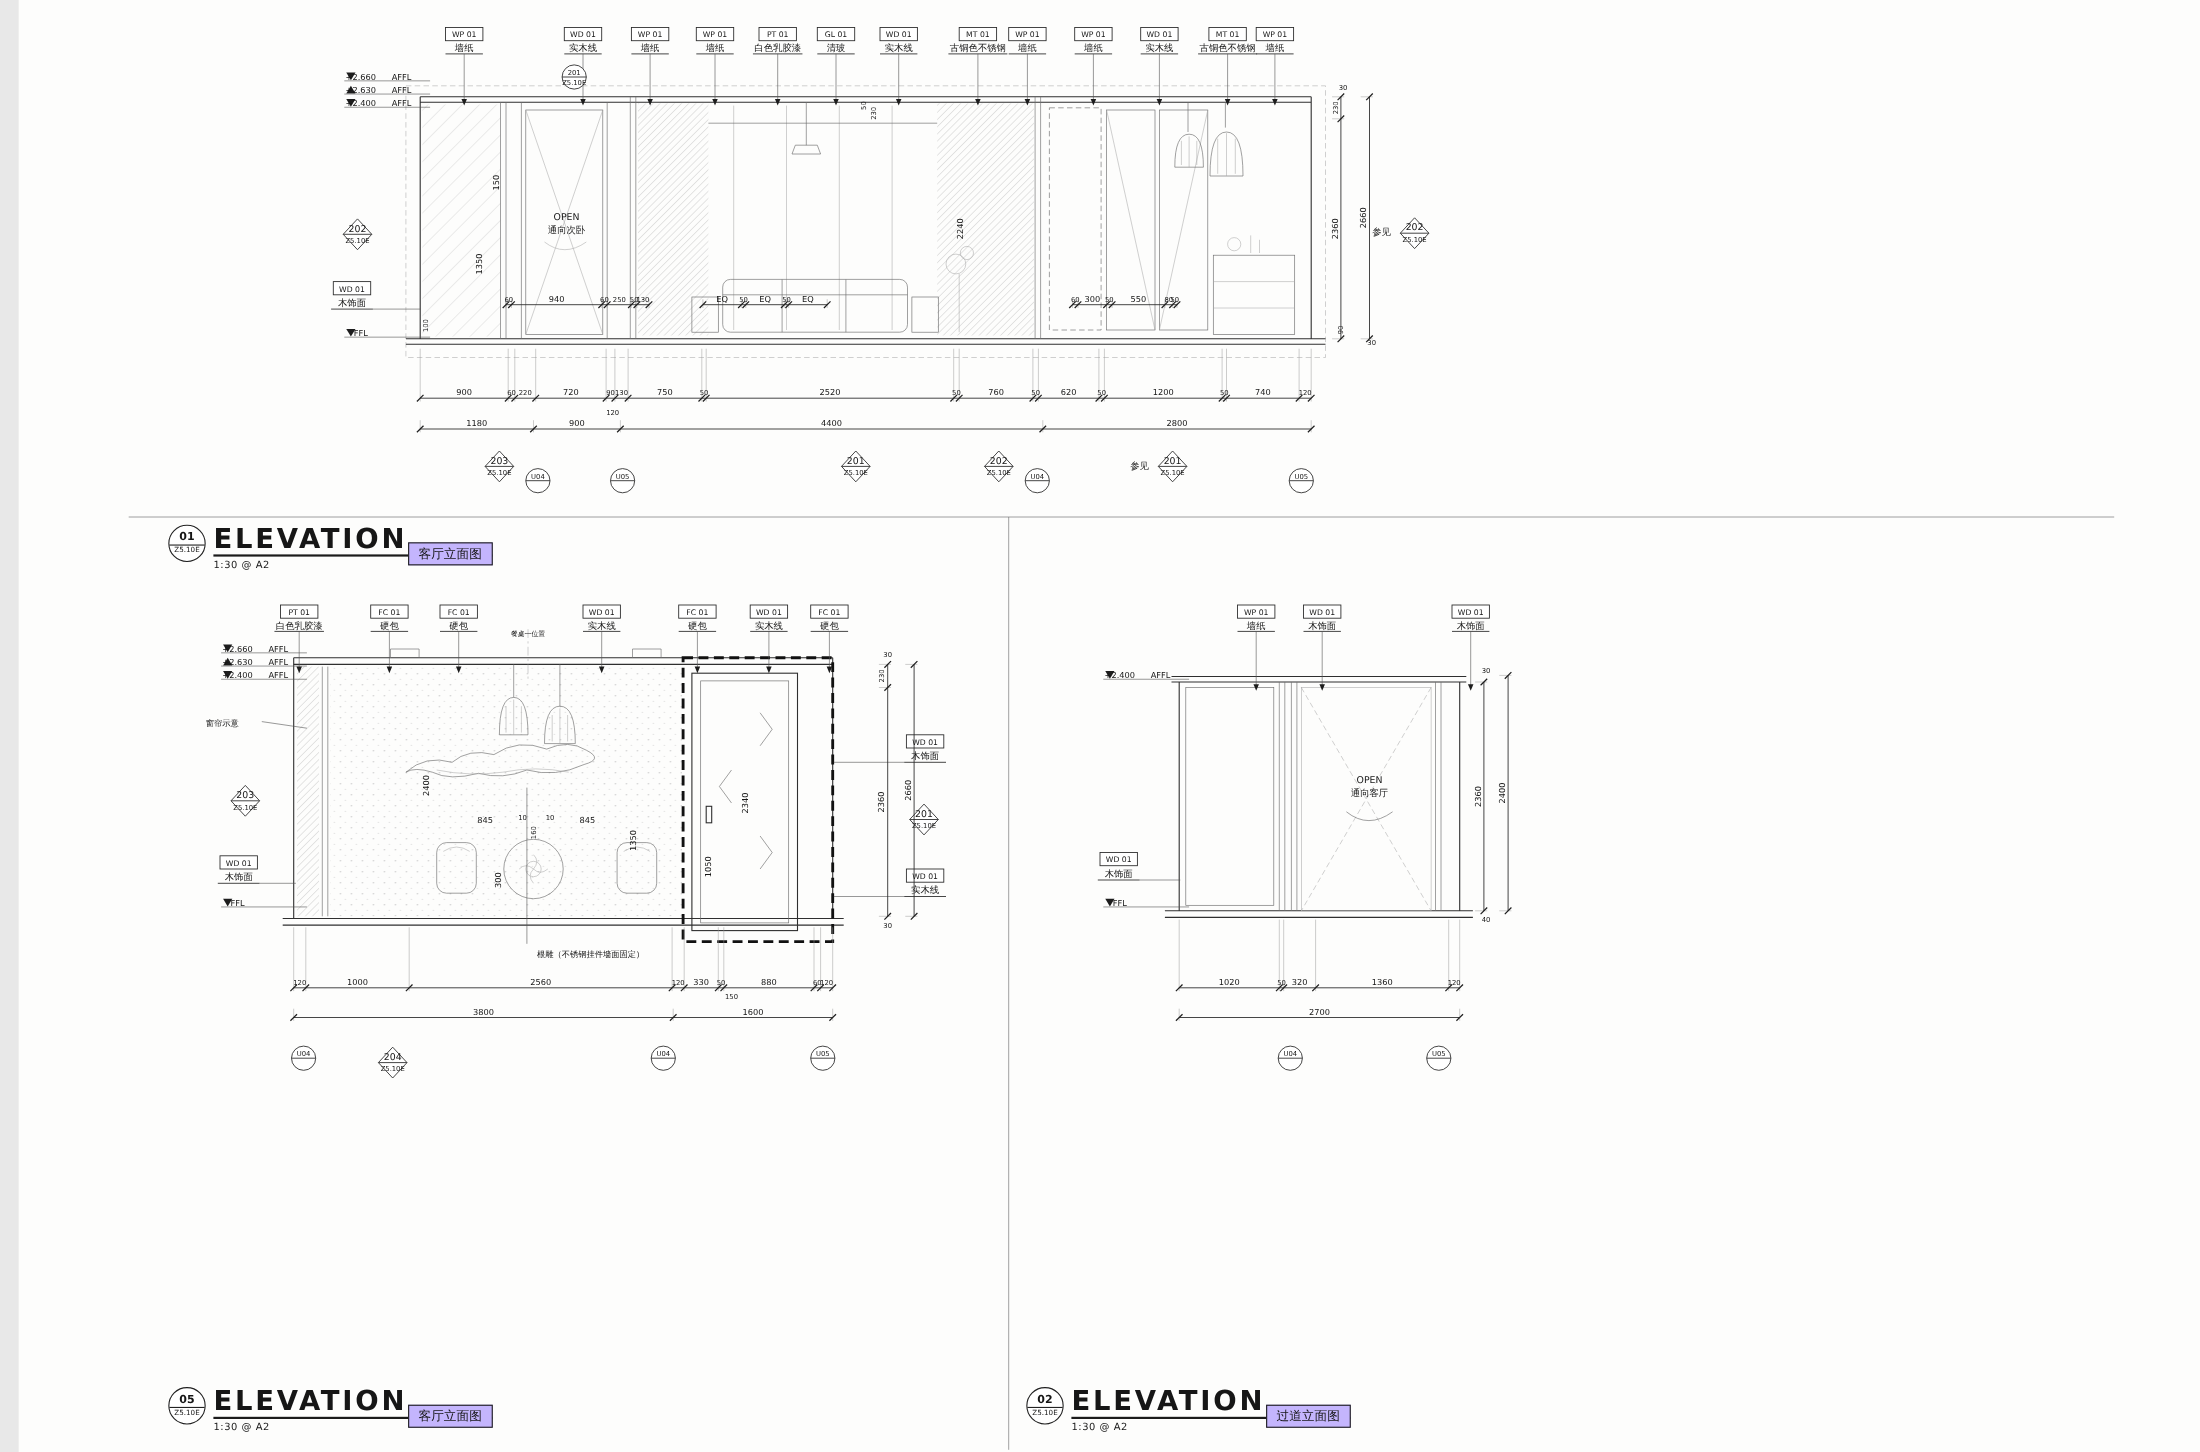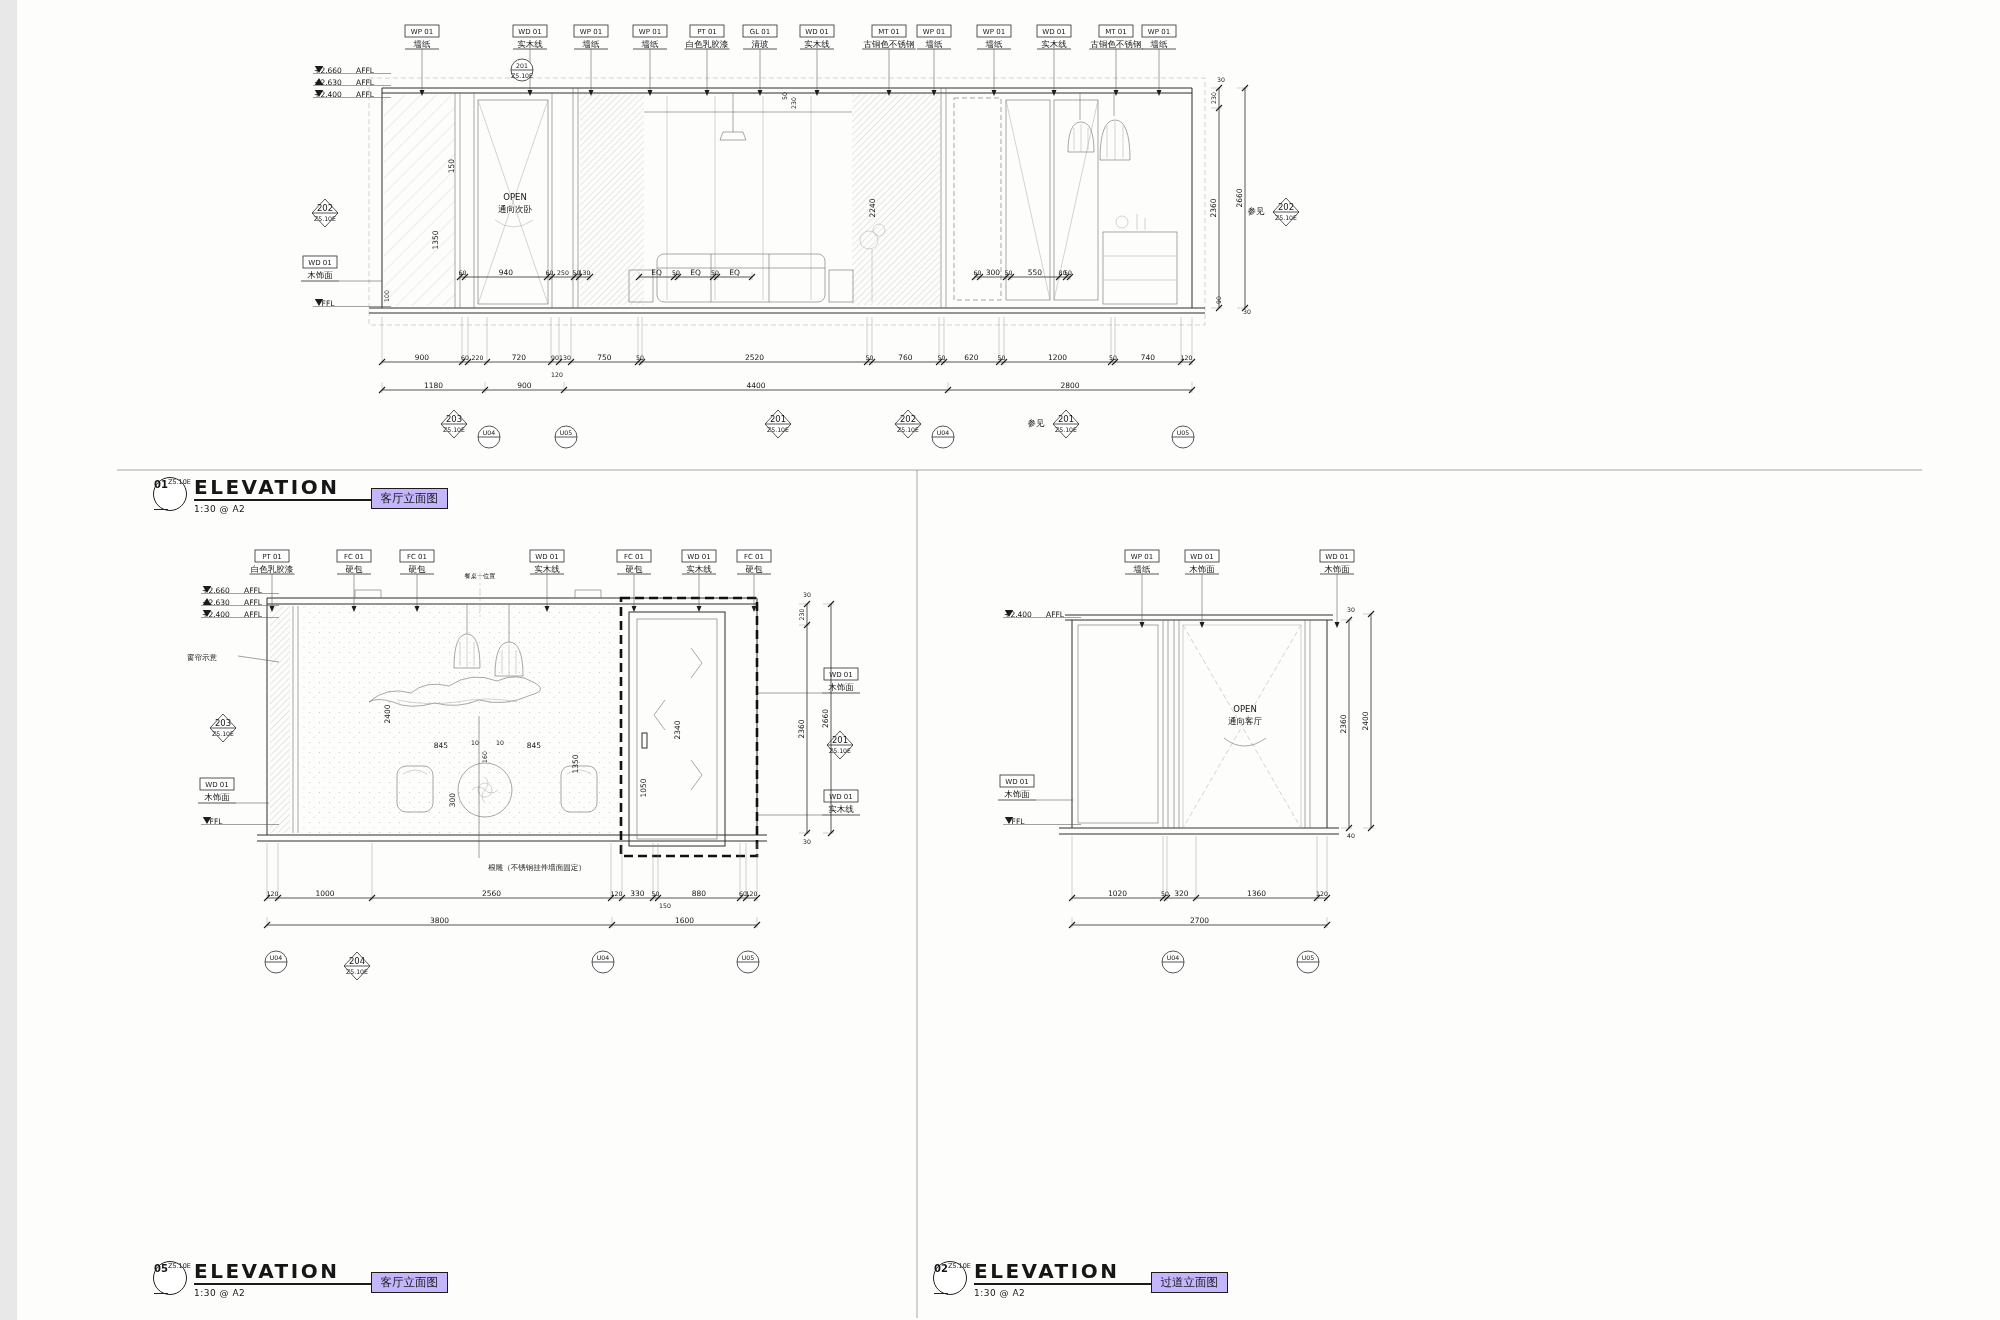--- a/index.html
+++ b/index.html
@@ -19,27 +19,27 @@
   .lnt{stroke:#1d1d1d;stroke-width:1.1}
   .lnx{stroke:#9a9a9a;stroke-width:0.45;fill:none}
   .fl{fill:#1d1d1d;stroke:none}
   .tx{font-family:"DejaVu Sans",sans-serif;font-size:8.5px;fill:#161616;text-anchor:middle}
   .tx.b{font-size:7px}
   .tx.s{font-size:7.5px}
   .tx.xs{font-size:6.2px}
   
   .tb{position:absolute;display:flex;align-items:flex-start;gap:7px;color:#161616}
   .tb-circle{width:32px;height:32px;border:1.4px solid #222;border-radius:50%;display:flex;
-             flex-direction:row;align-items:stretch;justify-content:flex-start;text-align:center;flex:none;background:#fff}
+             flex-direction:column;align-items:stretch;justify-content:center;text-align:center;flex:none;background:#fff}
   .tb-num{font-size:10px;font-weight:bold;border-bottom:1.1px solid #222;line-height:1.3}
   .tb-ref{font-size:6.5px;line-height:1.4}
   .tb-body{display:flex;flex-direction:column}
   .tb-top{display:flex;align-items:flex-end;justify-content:space-between;width:254px;
           border-bottom:2.6px solid #1b1b1b;position:relative}
-  .tb-name{font-size:20px;font-weight:bold;letter-spacing:2.5px;line-height:1;padding-bottom:2px}
+  .tb-name{font-size:25px;font-weight:bold;letter-spacing:2.5px;line-height:1;padding-bottom:2px}
   .tb-title{border:1.2px solid #1b1b1b;background:#c4b5fd;font-size:11.5px;padding:2px 9px;
             margin-bottom:-10px;white-space:nowrap;z-index:2}
   .tb-scale{font-size:9px;padding-top:3px;letter-spacing:0.5px}
 </style>
 </head>
 <body>
 
 <div class="sheet">
 
   <svg class="layer" width="2000" height="1320">

